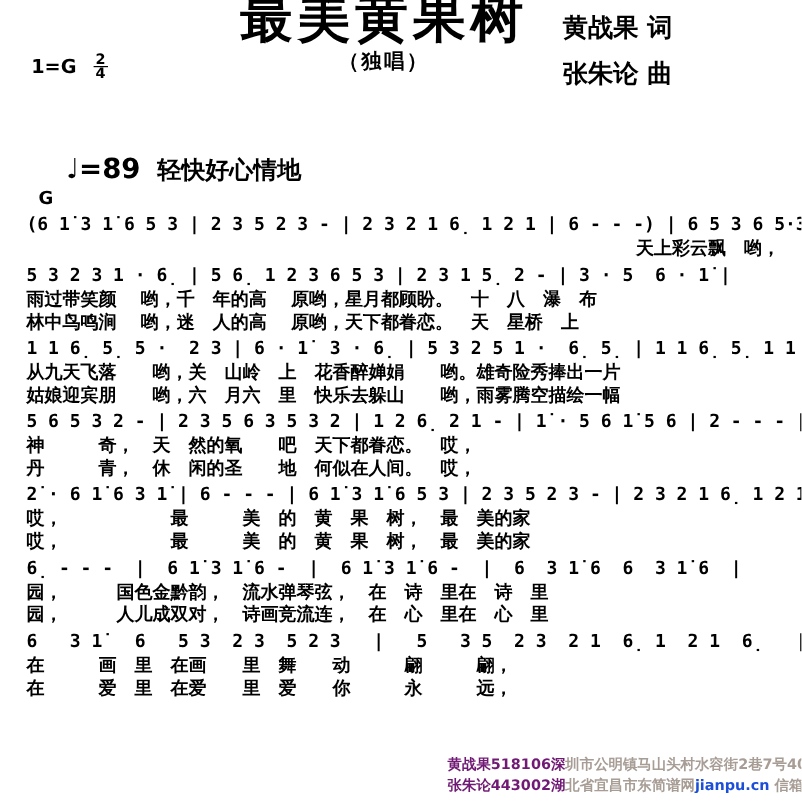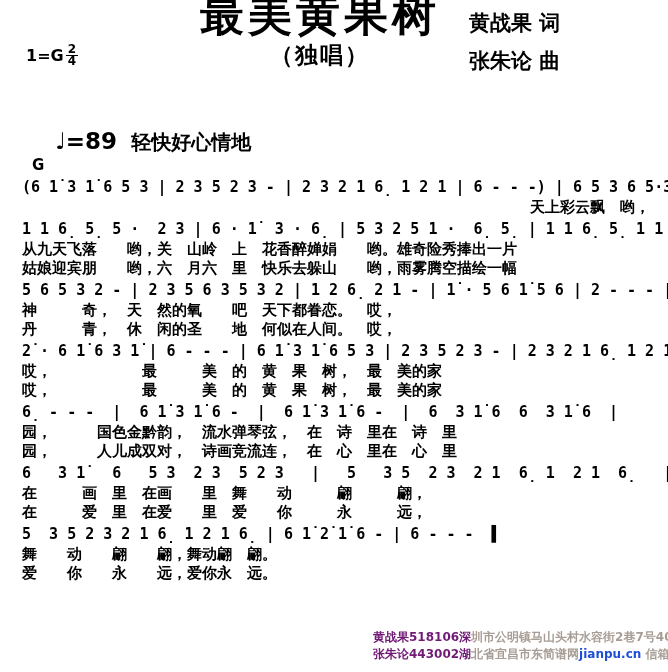--- a/index.html
+++ b/index.html
@@ -16,31 +16,31 @@
   .title {
     position:absolute; top:-14px; left:0; width:640px;
     text-align:center;
     font-family:"Liberation Serif", serif;
     font-size:44px; font-weight:700; letter-spacing:4px;
     white-space:nowrap;
   }
   .subtitle {
     position:absolute; top:40px; left:0; width:640px;
     text-align:center;
-    font-size:23px; font-weight:700; letter-spacing:2px;
+    font-size:17px; font-weight:700; letter-spacing:2px;
   }
   .credits {
     position:absolute; top:4px; left:469px;
     font-size:21px; font-weight:700; line-height:38px;
     white-space:nowrap;
   }
   .keysig {
     position:absolute; top:44px; left:26px;
     font-size:16px; font-weight:700;
-    display:flex; align-items:center; gap:2px;
+    display:flex; align-items:center; gap:14px;
   }
   .fraction { display:inline-flex; flex-direction:column; align-items:center;
     font-size:12px; line-height:11px; font-weight:700; }
   .fraction .num { border-bottom:1px solid #000; padding:0 2px; }
   .tempo {
     position:absolute; top:128px; left:55px;
     font-size:20px; font-weight:700; white-space:nowrap;
   }
   .tempo .metronome { font-size:23px; margin-right:14px; }
   .chord {
@@ -97,20 +97,25 @@
 
   <div class="chord">G</div>
 
   <div class="score">
 
     <div class="system system-1">
       <div class="notes">(6 1̇ 3 1̇ 6 5 3 | 2 3 5 2 3 - | 2 3 2 1 6̣ 1 2 1 | 6 - - -) | 6 5 3 6 5·3 |</div>
       <div class="lyric">天上彩云飘　哟，</div>
     </div>
 
+    <div class="system">
+      <div class="notes">5 3 2 3 1 · 6̣ | 5 6̣ 1 2 3 6 5 3 | 2 3 1 5̣ 2 - | 3 · 5  6 · 1̇ |</div>
+      <div class="lyric">雨过带笑颜　 哟，千　年的高　 原哟，星月都顾盼。　十　八　瀑　布</div>
+      <div class="lyric">林中鸟鸣涧　 哟，迷　人的高　 原哟，天下都眷恋。　天　星桥　上</div>
+    </div>
 
     <div class="system">
       <div class="notes">1 1 6̣ 5̣ 5 ·  2 3 | 6 · 1̇  3 · 6̣ | 5 3 2 5 1 ·  6̣ 5̣ | 1 1 6̣ 5̣ 1 1 6̣ 5̣ |</div>
       <div class="lyric">从九天飞落　　哟，关　山岭　上　花香醉婵娟　　哟。雄奇险秀捧出一片</div>
       <div class="lyric">姑娘迎宾朋　　哟，六　月六　里　快乐去躲山　　哟，雨雾腾空描绘一幅</div>
     </div>
 
     <div class="system">
       <div class="notes">5 6 5 3 2 - | 2 3 5 6 3 5 3 2 | 1 2 6̣ 2 1 - | 1̇ · 5 6 1̇ 5 6 | 2 - - - |</div>
       <div class="lyric">神　　　奇，　天　然的氧　　吧　天下都眷恋。　哎，</div>
@@ -128,25 +133,20 @@
       <div class="lyric">园，　　　国色金黔韵，　流水弹琴弦，　在　诗　里在　诗　里</div>
       <div class="lyric">园，　　　人儿成双对，　诗画竞流连，　在　心　里在　心　里</div>
     </div>
 
     <div class="system">
       <div class="notes">6   3 1̇   6   5 3  2 3  5 2 3   |   5   3 5  2 3  2 1  6̣ 1  2 1  6̣   |</div>
       <div class="lyric">在　　　画　里　在画　　里　舞　　动　　　翩　　　翩，</div>
       <div class="lyric">在　　　爱　里　在爱　　里　爱　　你　　　永　　　远，</div>
     </div>
 
-    <div class="system">
-      <div class="notes">5  3 5 2 3 2 1 6̣ 1 2 1 6̣ | 6 1̇ 2̇ 1̇ 6 - | 6 - - -  ▌</div>
-      <div class="lyric">舞　　动　　翩　　翩，舞动翩　翩。</div>
-      <div class="lyric">爱　　你　　永　　远，爱你永　远。</div>
-    </div>
 
   </div>
 
   <div class="footer">
     <div><span class="f-black">黄战果518106深</span><span class="f-gray">圳市公明镇马山头村水容街2巷7号402室</span></div>
     <div><span class="f-black">张朱论443002湖</span><span class="f-gray">北省宜昌市东</span><span class="f-gray">简谱网</span><span class="wm-orange">jianpu.cn</span><span class="f-gray"> 信箱</span></div>
   </div>
 
 </div>
 

